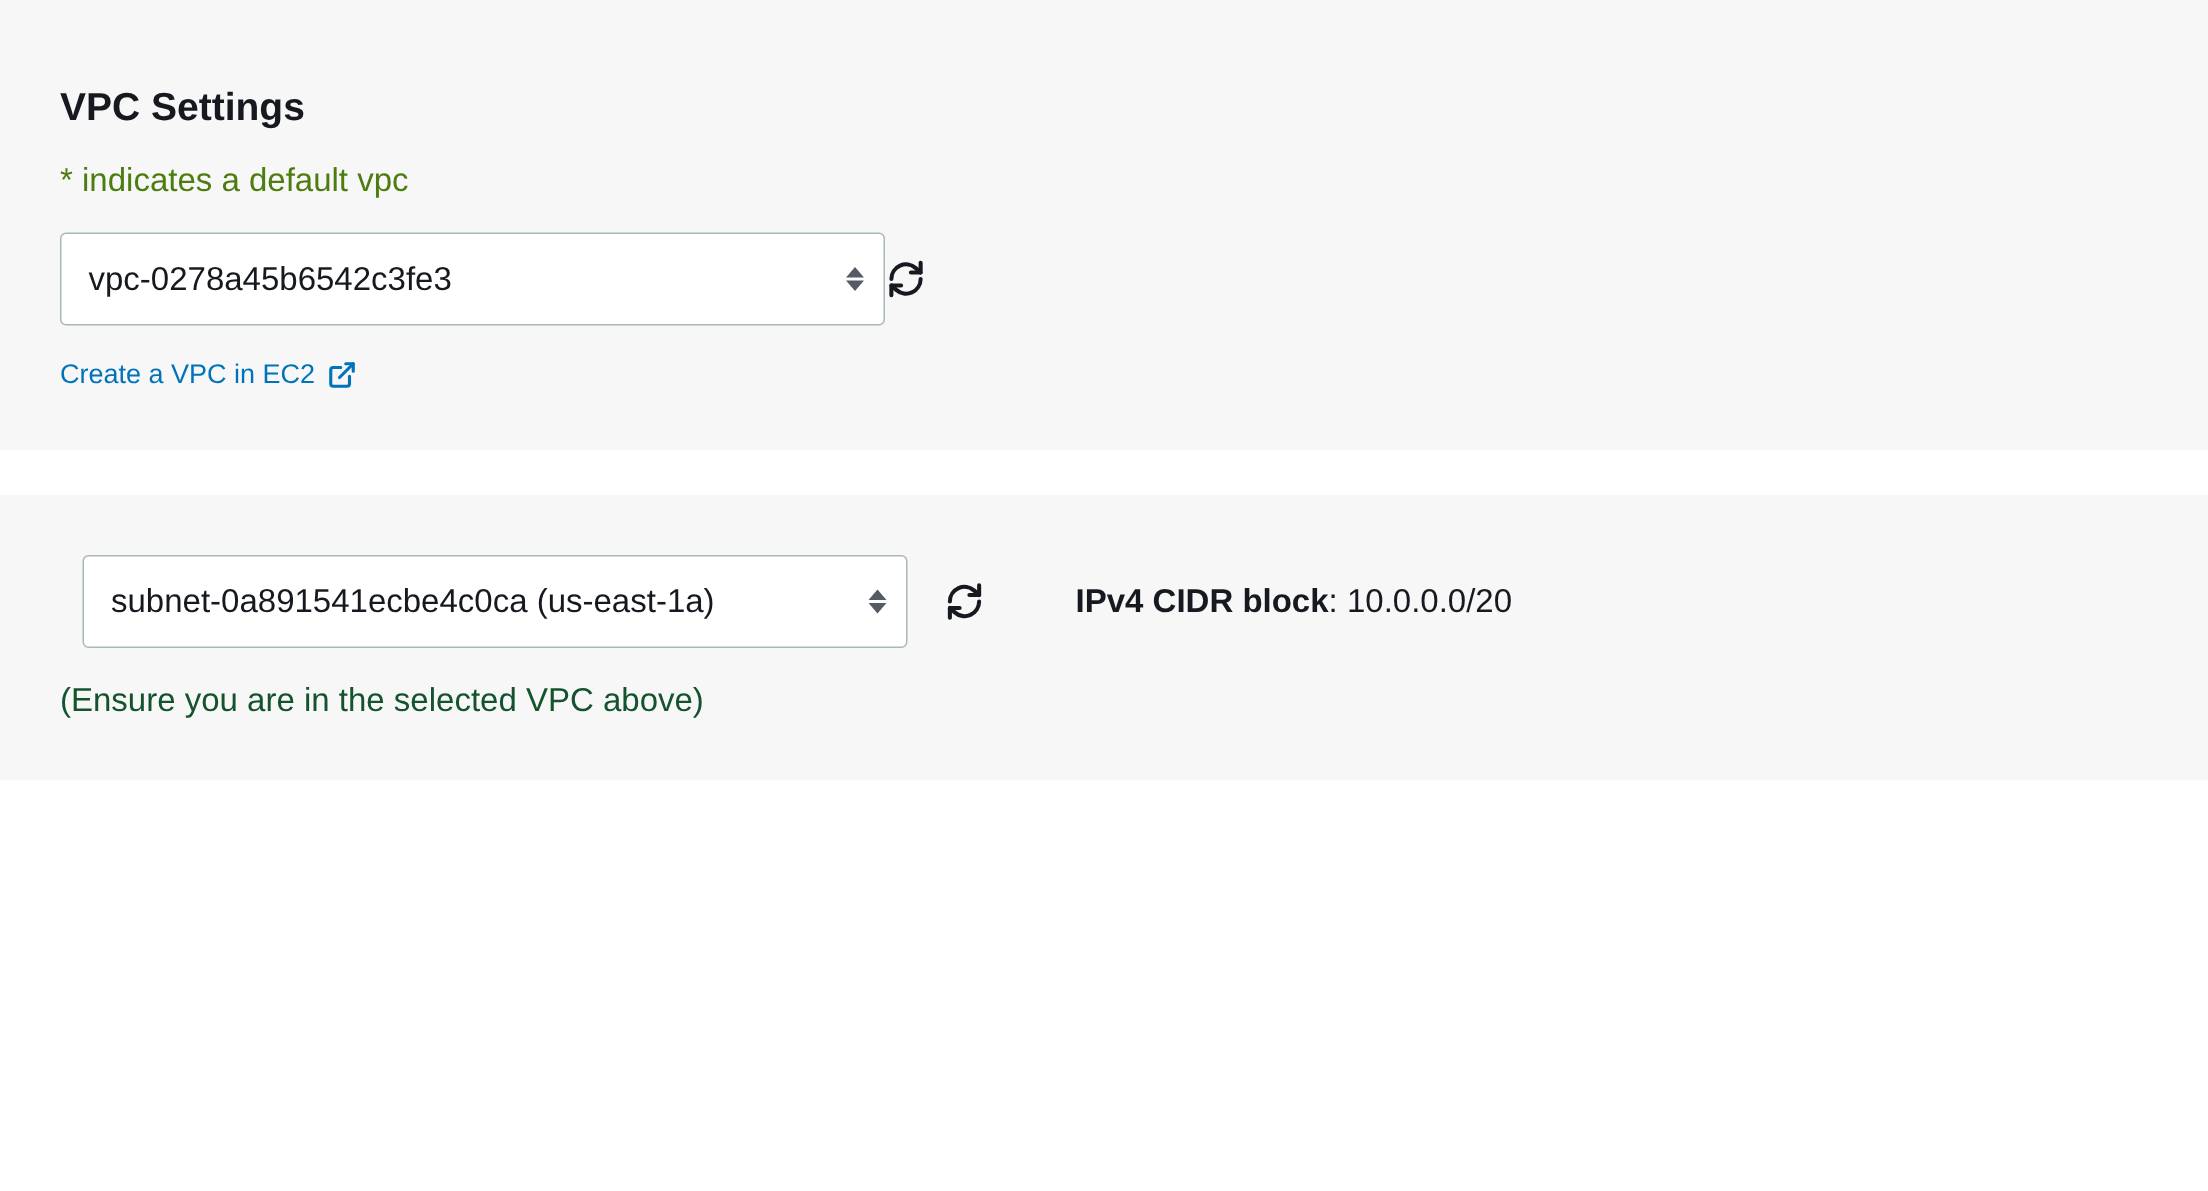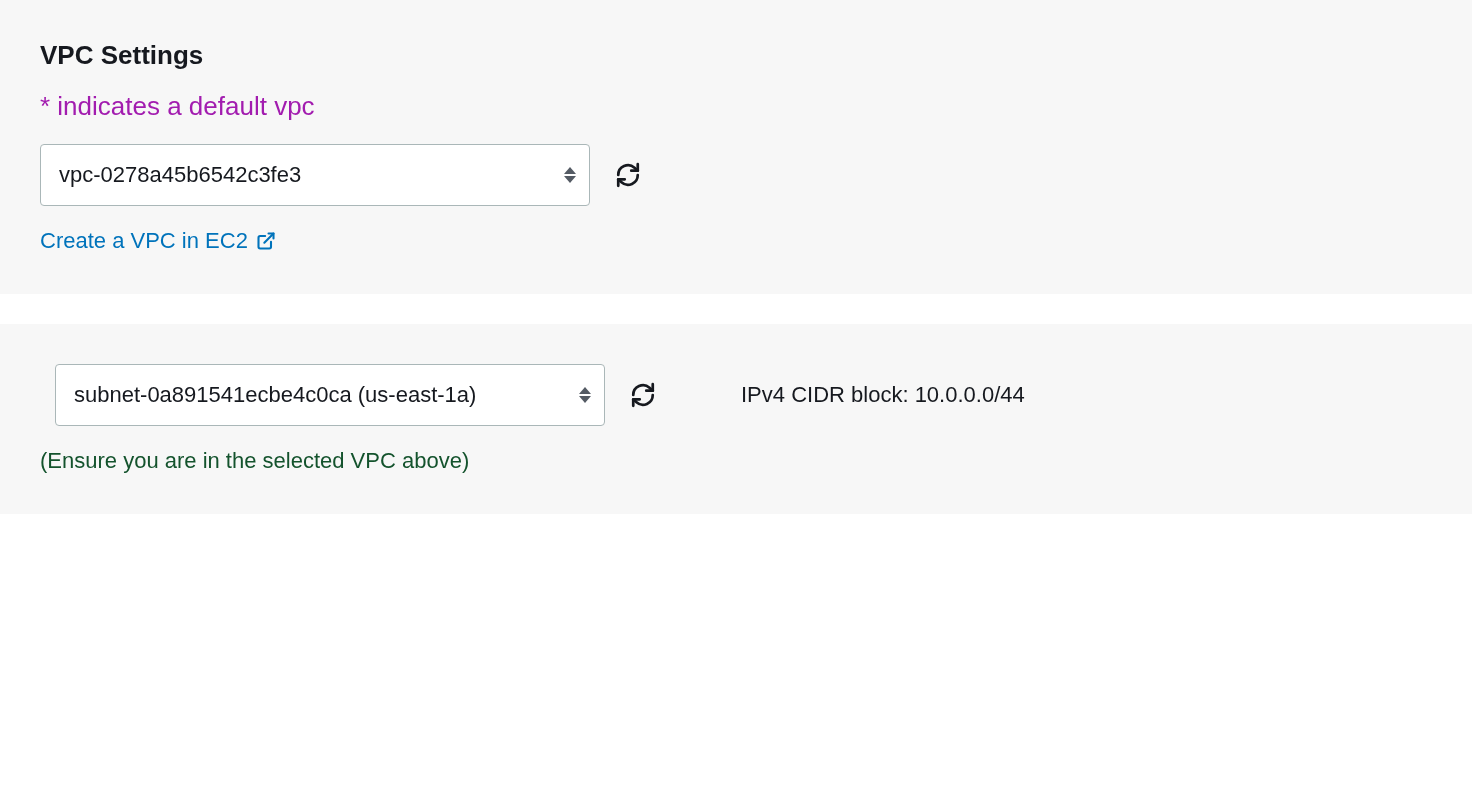--- a/index.html
+++ b/index.html
@@ -16,30 +16,30 @@
     .panel {
       background: #f7f7f7;
       padding: 40px 40px 40px 40px;
       margin-bottom: 30px;
     }
     .panel-title {
       font-size: 26px;
       font-weight: 700;
       color: #16191f;
       margin-bottom: 20px;
+      margin-top: 16px;
     }
     .hint {
-      font-size: 26px;
-      color: #a21caf;
+      font-size: 22px;
+      color: #4d7c0f;
       margin-bottom: 22px;
     }
     .row {
       display: flex;
       align-items: center;
-      gap: 24px;
       margin-bottom: 22px;
     }
     .select-wrap {
       position: relative;
       width: 550px;
     }
     .select {
       width: 100%;
       height: 62px;
       border: 1px solid #aab7b8;
@@ -86,21 +86,21 @@
       justify-content: center;
       cursor: pointer;
       color: #16191f;
     }
     .refresh-btn svg {
       width: 26px;
       height: 26px;
     }
     .link {
       color: #0073bb;
-      font-size: 22px;
+      font-size: 18px;
       text-decoration: none;
       cursor: pointer;
       display: inline-flex;
       align-items: center;
       gap: 8px;
       justify-content: center;
     }
     .external-icon {
       width: 20px;
       height: 20px;
@@ -111,21 +111,21 @@
       align-items: center;
       gap: 24px;
       margin-left: 15px;
     }
     .info-block {
       font-size: 22px;
       color: #16191f;
       margin-left: 60px;
     }
     .info-label {
-      font-weight: 400;
+      font-weight: 700;
     }
     .paren-note {
       font-size: 22px;
       color: #14532d;
       margin-top: 6px;
     }
     .link-block {
       margin-top: 0;
     }
   </style>
@@ -184,20 +184,20 @@
       <div class="refresh-btn">
         <svg viewBox="0 0 24 24" fill="none" stroke="currentColor" stroke-width="2.5" stroke-linecap="round" stroke-linejoin="round">
           <path d="M21 2v6h-6"></path>
           <path d="M3 12a9 9 0 0 1 15-6.7L21 8"></path>
           <path d="M3 22v-6h6"></path>
           <path d="M21 12a9 9 0 0 1-15 6.7L3 16"></path>
         </svg>
       </div>
     </div>
     <div class="info-block">
-      <span class="info-label">IPv4 CIDR block</span><span>: </span><span>10.0.0.0/44</span>
+      <span class="info-label">IPv4 CIDR block</span><span>: </span><span>10.0.0.0/20</span>
     </div>
   </div>
 
   <div class="link-block">
     <div class="paren-note">(Ensure you are in the selected VPC above)</div>
   </div>
 </div>
 
 </body></html>

